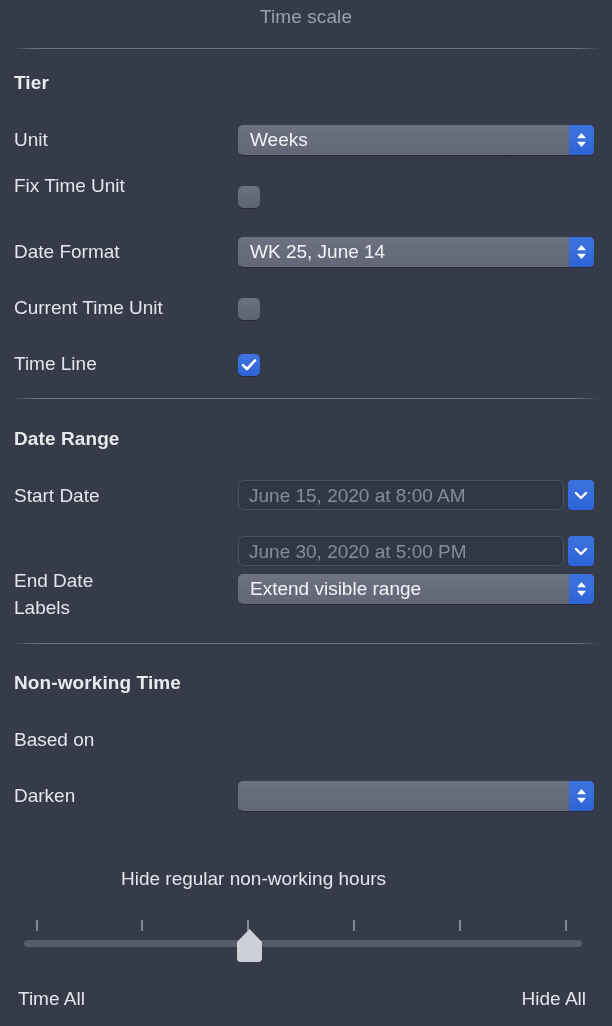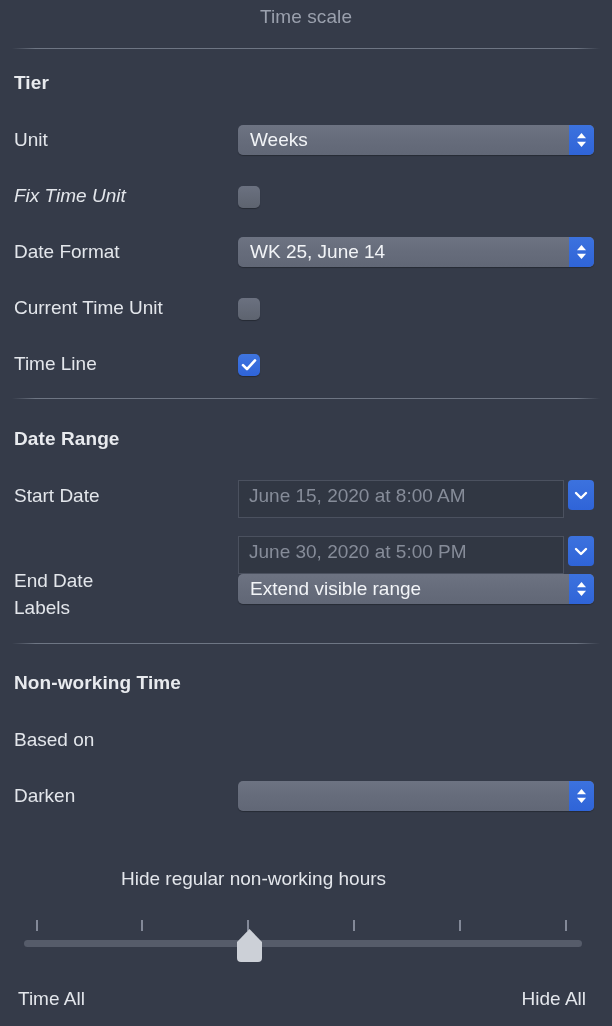--- a/index.html
+++ b/index.html
@@ -104,26 +104,26 @@
     left: 238px;
     width: 356px;
     height: 30px;
     box-sizing: border-box;
   }
   .datefield .date-box {
     position: absolute;
     left: 0;
     top: 0;
     width: 326px;
-    height: 38px;
+    height: 30px;
     box-sizing: border-box;
     background: #30364400;
     background-color: #313743;
     border: 1px solid #4b515f;
-    border-radius: 0;
+    border-radius: 6px;
   }
   .datefield .date-text {
     position: absolute;
     left: 10px;
     top: 0;
     height: 30px;
     line-height: 30px;
     font-size: 19px;
     color: #868c99;
     white-space: nowrap;
@@ -224,21 +224,21 @@
 <div class="popup" style="top:125px;">
   <div class="popup-value">Weeks</div>
   <div class="popup-arrows">
     <svg width="13" height="18" viewBox="0 0 13 18">
       <path d="M6.5 2 L11 7.2 L2 7.2 Z" fill="#ffffff"></path>
       <path d="M6.5 16 L11 10.8 L2 10.8 Z" fill="#ffffff"></path>
     </svg>
   </div>
 </div>
 
-<div class="row-label" style="top:185px;font-style:italic;">Fix Time Unit</div>
+<div class="row-label" style="top:175px;">Fix Time Unit</div>
 <div class="checkbox off" style="top:186px;"></div>
 
 <div class="row-label" style="top:241px;">Date Format</div>
 <div class="popup" style="top:237px;">
   <div class="popup-value">WK 25, June 14</div>
   <div class="popup-arrows">
     <svg width="13" height="18" viewBox="0 0 13 18">
       <path d="M6.5 2 L11 7.2 L2 7.2 Z" fill="#ffffff"></path>
       <path d="M6.5 16 L11 10.8 L2 10.8 Z" fill="#ffffff"></path>
     </svg>

